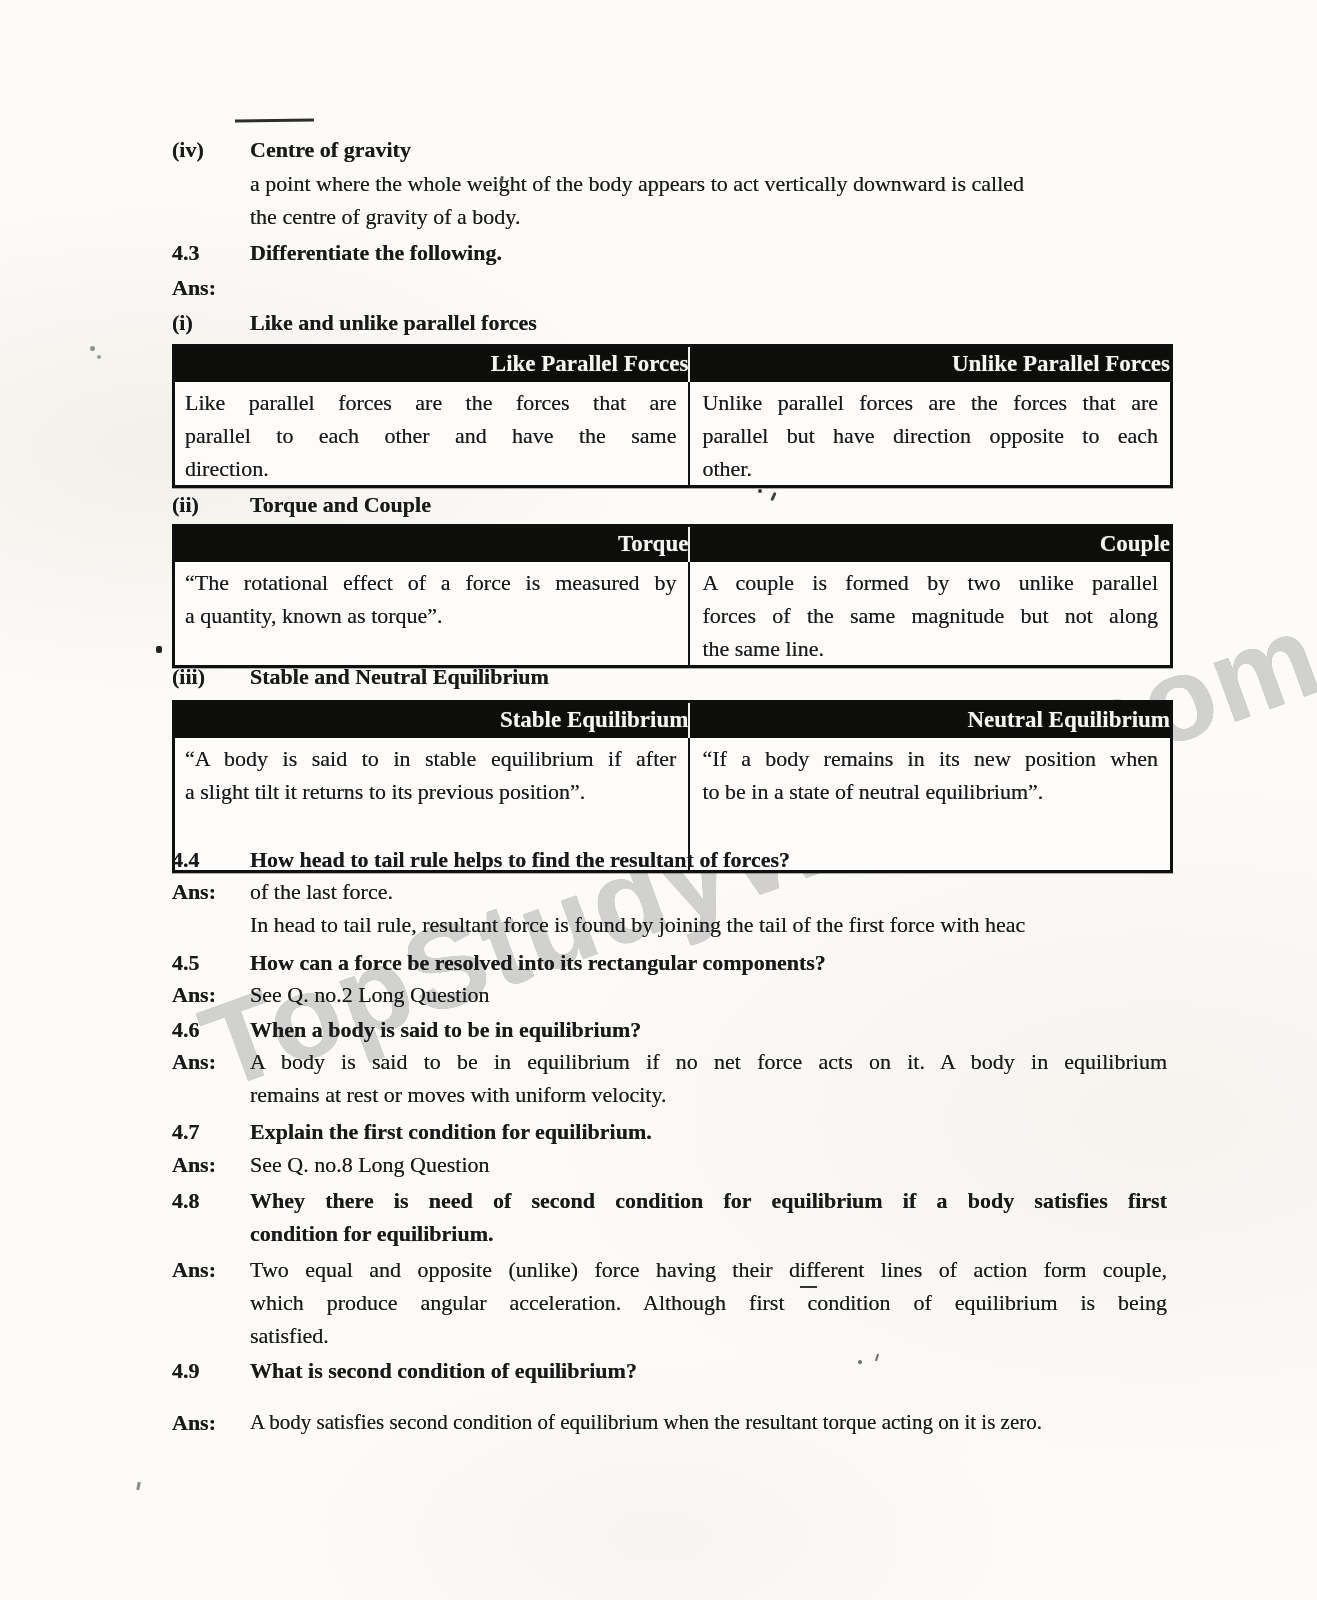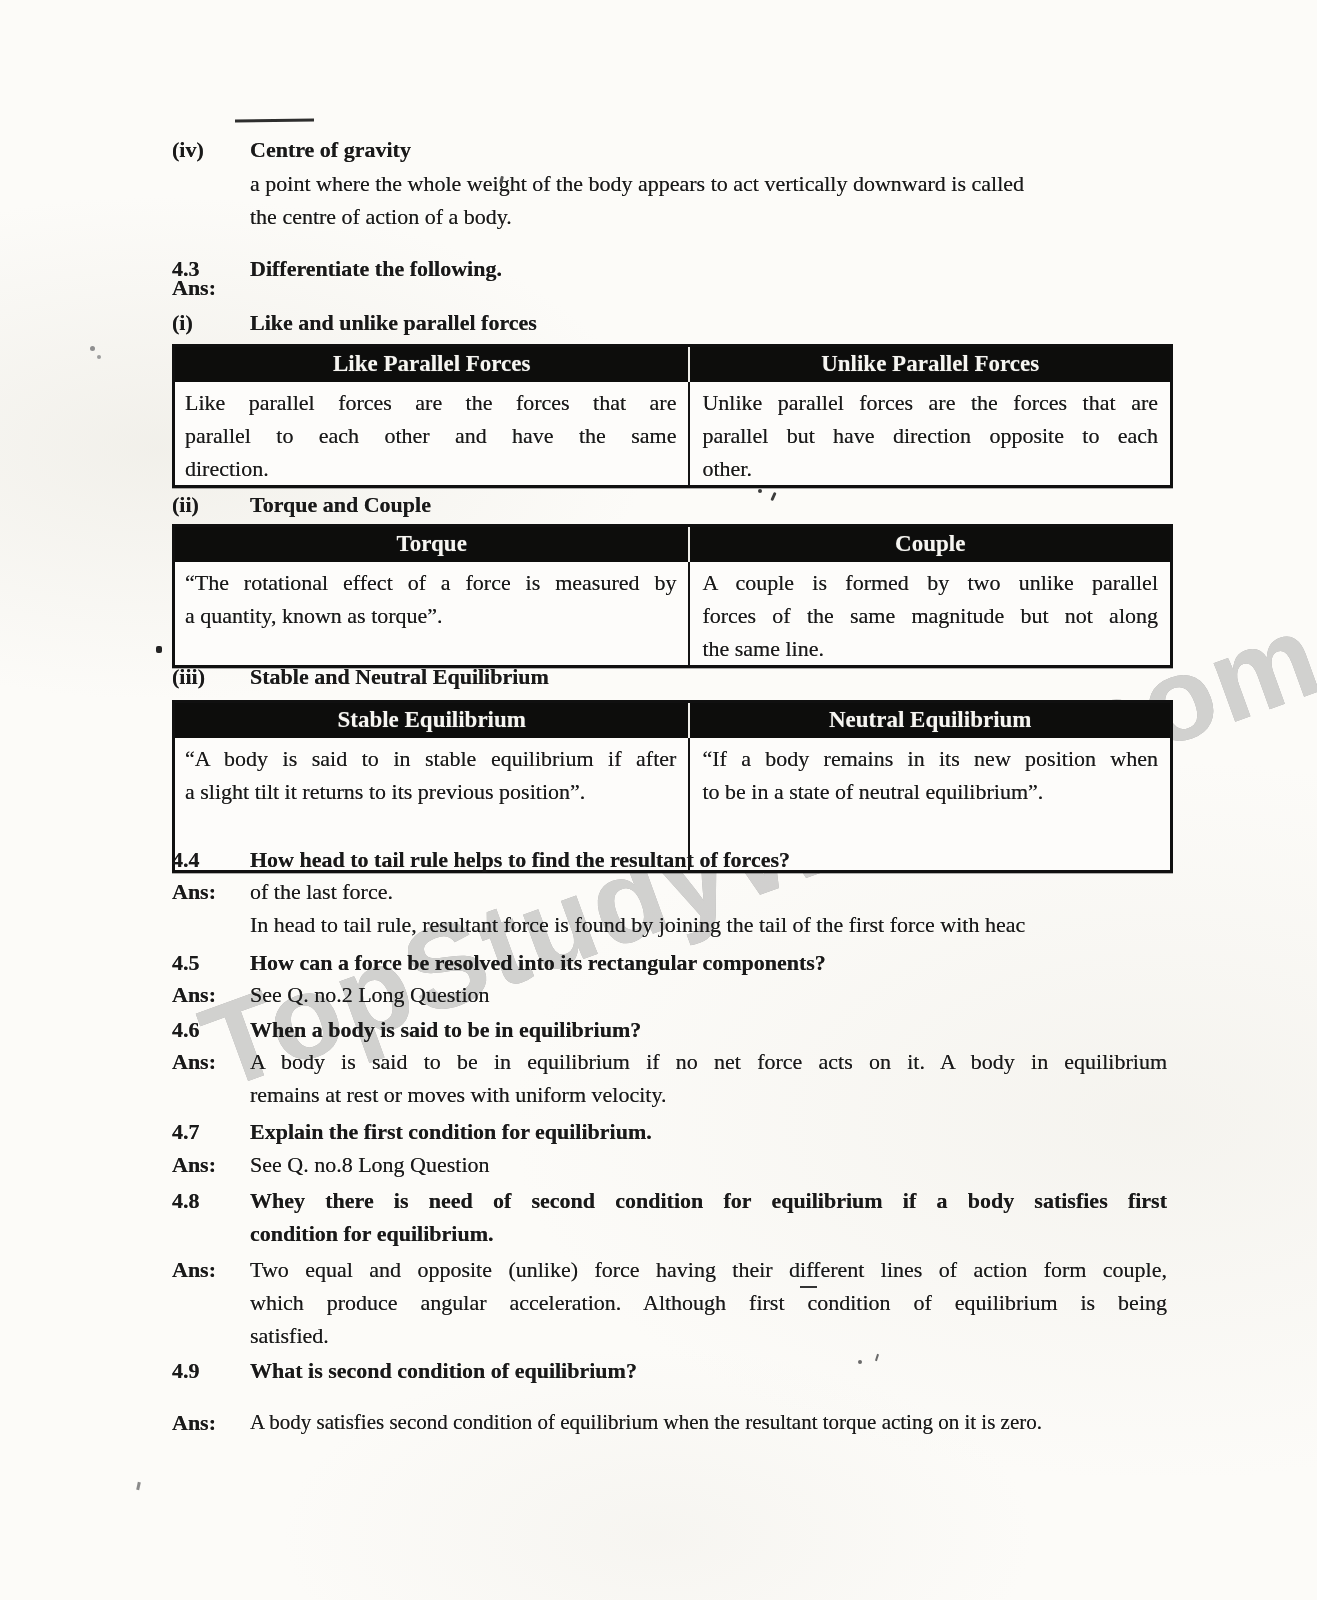--- a/index.html
+++ b/index.html
@@ -44,21 +44,21 @@
   .ptable {
     position:absolute; left:172px; width:1001px;
     border:3px solid #101010;
     background:#fdfcfa;
     box-shadow:0 1px 0 rgba(30,30,30,.35);
   }
   .thead { display:flex; background:#0d0d0c; height:35px; }
   .th {
     width:51.6%; flex:0 0 51.6%;
     color:#f6f5f1; font-weight:700; font-size:23px; line-height:34px;
-    text-align:center; text-shadow:0 0 1px rgba(255,255,255,.4);
+    text-align:right; text-shadow:0 0 1px rgba(255,255,255,.4);
     overflow:hidden;
   }
   .th.thr { width:48.4%; flex:1 1 auto; border-left:2px solid #efeeea; }
   .tbody { display:flex; overflow:hidden; }
   .td { width:51.6%; flex:0 0 51.6%; padding:4px 12px 0 10px; font-size:22px; overflow:hidden; }
   .td.tdr { width:48.4%; flex:1 1 auto; border-left:2px solid #141414; padding-left:12px; }
   .cline { line-height:33px; white-space:nowrap; }
   .cline.j { white-space:normal; text-align:justify; text-align-last:justify; }
 
   
@@ -99,25 +99,25 @@
     <div class="row bold" style="top:133px">
       <div class="lab">(iv)</div>
       <div class="txt">
           <div class="line nw bline">Centre of gravity</div>
         </div>
     </div>
     <div class="row" style="top:167px">
       <div class="lab"></div>
       <div class="txt">
         <div class="line nw">a point where the whole weight of the body appears to act vertically downward is called</div>
-        <div class="line nw">the centre of action of a body.</div>
-      </div>
-    </div>
-
-    <div class="row bold" style="top:252px">
+        <div class="line nw">the centre of gravity of a body.</div>
+      </div>
+    </div>
+
+    <div class="row bold" style="top:236px">
       <div class="lab">4.3</div>
       <div class="txt">
           <div class="line nw bline">Differentiate the following.</div>
         </div>
     </div>
     <div class="row" style="top:271px">
       <div class="lab">Ans:</div>
       <div class="txt"></div>
     </div>
 

